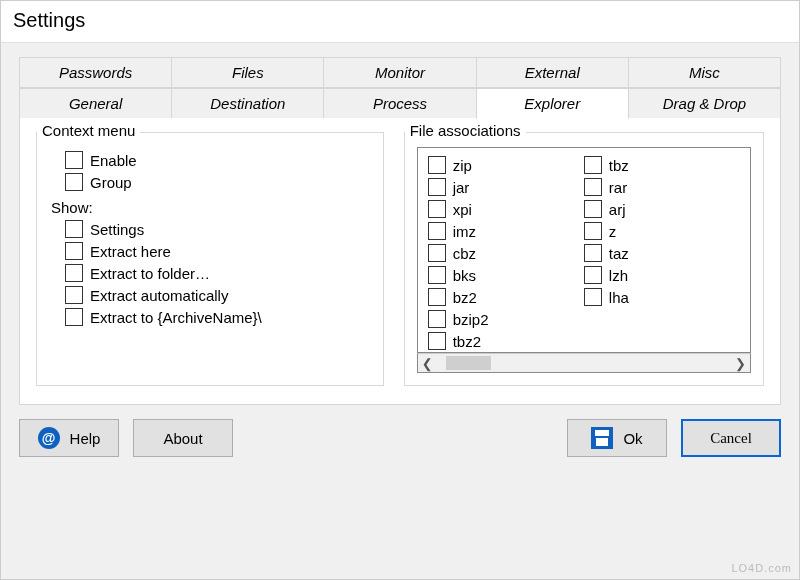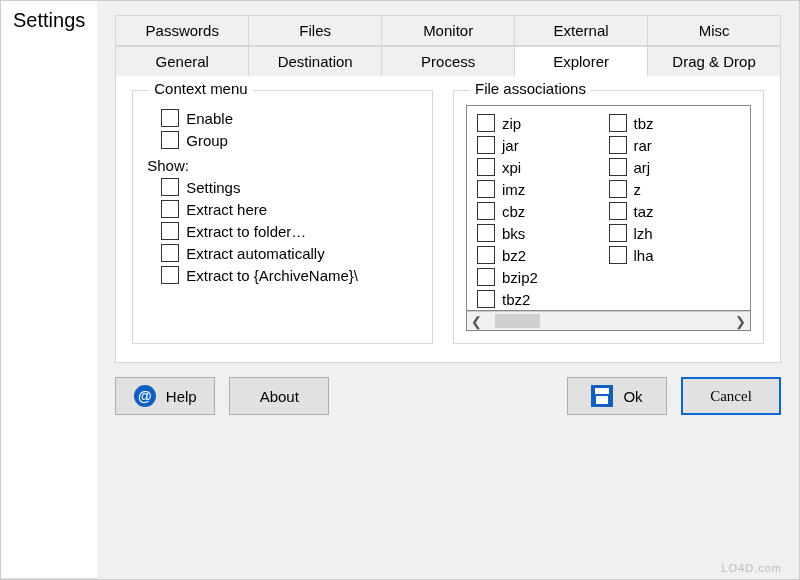--- a/index.html
+++ b/index.html
@@ -12,41 +12,42 @@
     width: 800px;
     height: 580px;
     position: relative;
   }
   .window {
     width: 800px;
     height: 580px;
     background: #fff;
     border: 1px solid #ccc;
     display: flex;
-    flex-direction: row;
+    flex-direction: column;
   }
   .title-bar {
     padding: 8px 12px 10px 12px;
     font-size: 20px;
     border-bottom: 1px solid #e0e0e0;
   }
   .content {
     flex: 1;
     background: #f0f0f0;
     padding: 14px 18px 14px 18px;
     display: flex;
     flex-direction: column;
   }
   .tab-area {
     display: flex;
     flex-direction: column;
   }
   .tab-row {
     display: flex;
     width: 100%;
+    font-style: italic;
   }
   .tab {
     flex: 1;
     text-align: center;
     padding: 6px 0;
     background: #f0f0f0;
     border: 1px solid #d6d6d6;
     border-bottom: none;
     cursor: pointer;
     font-size: 15px;
@@ -72,21 +73,21 @@
   }
   .groupbox {
     position: relative;
     border: 1px solid #d8d8d8;
     padding: 14px 14px 10px 14px;
     flex: 1;
   }
   .groupbox .legend {
     position: absolute;
     top: -11px;
-    left: 16px;
+    left: 0;
     background: #fff;
     padding: 0 5px;
     font-size: 15px;
   }
   .cb-row {
     display: flex;
     align-items: center;
     margin: 4px 0 4px 14px;
   }
   .cb {
@@ -196,21 +197,21 @@
     background: #fff;
   }
   .save-icon::after {
     content: "";
     position: absolute;
     bottom: 3px; left: 5px; right: 5px; height: 8px;
     background: #fff;
   }
   .watermark {
     position: absolute;
-    right: 18px;
+    right: 8px;
     bottom: 6px;
     font-size: 11px;
     color: #bbb;
     letter-spacing: 1px;
     pointer-events: none;
   }
 </style>
 </head>
 <body>
 

